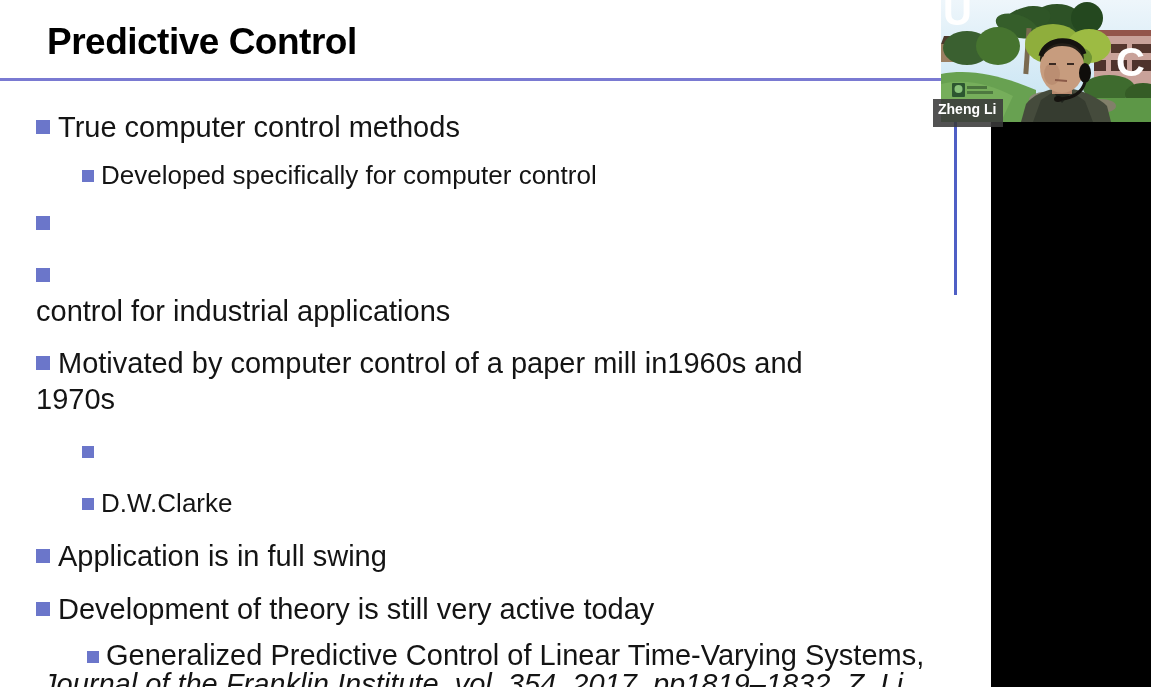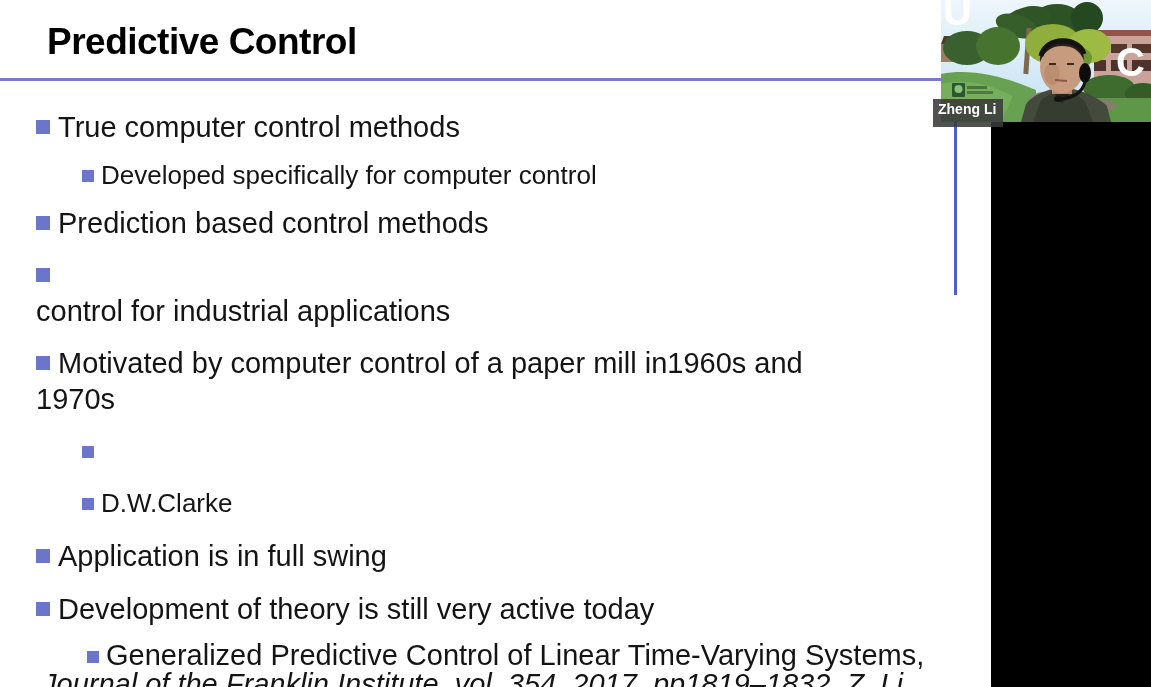--- a/index.html
+++ b/index.html
@@ -51,21 +51,21 @@
 
 <div>
   <h1 class="slide-title">Predictive Control</h1>
   <div class="title-rule"></div>
   <div class="v-rule"></div>
 
   <div class="line l1" style="left:36px;top:109px"><span class="b b1"></span><span>True computer control methods</span></div>
 
   <div class="line l2" style="left:82px;top:159px"><span class="b b2"></span><span>Developed specifically for computer control</span></div>
 
-  <div class="line l1" style="left:36px;top:205px"><span class="b b1"></span><span>Prediction based control methods</span></div>
+  <div class="line l1" style="left:36px;top:205px"><span class="b b1"></span></div>
 
   <div class="line l1" style="left:36px;top:257px"><span class="b b1"></span></div>
   <div class="line l1" style="left:36px;top:293px"><span>control for industrial applications</span></div>
 
   <div class="line l1" style="left:36px;top:345px"><span class="b b1"></span><span>Motivated by computer control of a paper mill in1960s and</span></div>
   <div class="line l1" style="left:36px;top:381px"><span>1970s</span></div>
 
   <div class="line l2" style="left:82px;top:435px"><span class="b b2"></span></div>
 
   <div class="line l2" style="left:82px;top:487px"><span class="b b2"></span><span>D.W.Clarke</span></div>

